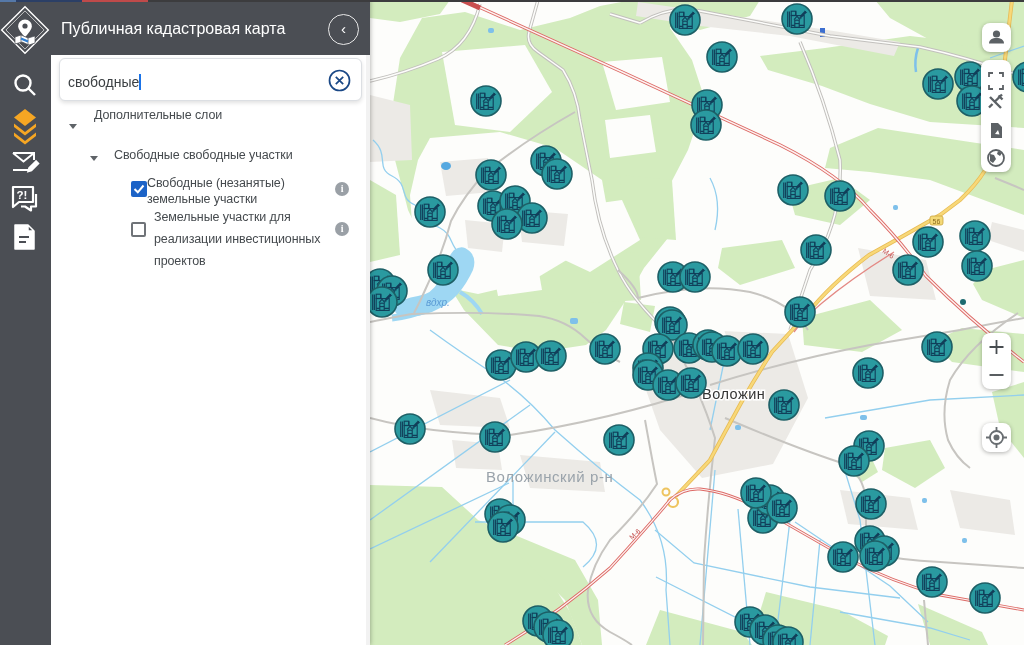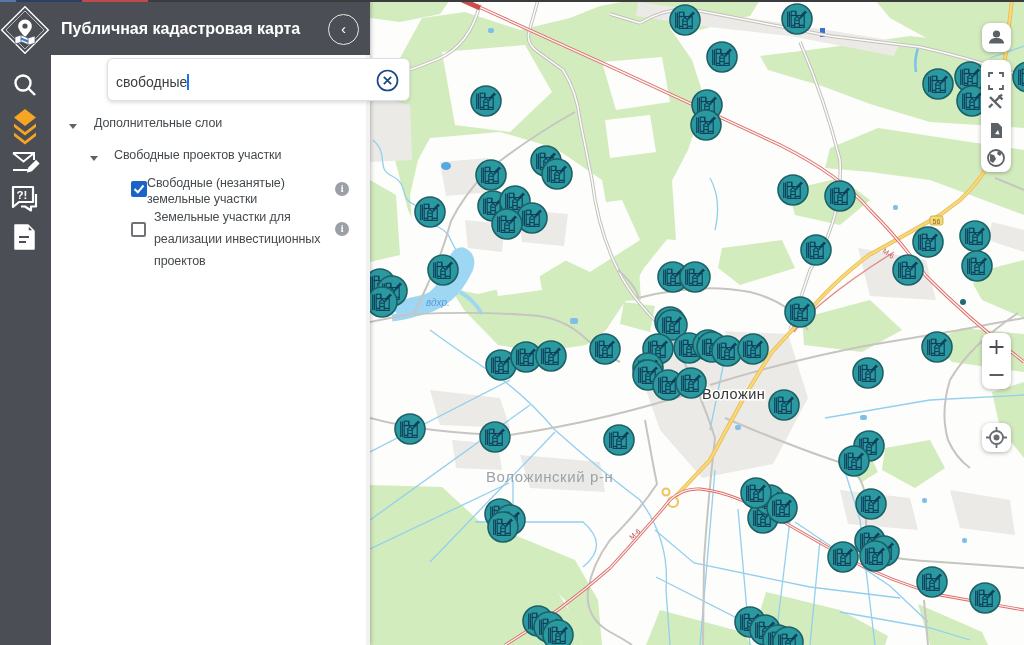--- a/index.html
+++ b/index.html
@@ -3,27 +3,27 @@
 <meta charset="utf-8">
 <style>
   html,body{margin:0;padding:0;width:1024px;height:645px;overflow:hidden;
     font-family:"Liberation Sans",sans-serif;}
   #app{position:relative;width:1024px;height:645px;background:#fff;}
   #map{position:absolute;left:370px;top:0;width:654px;height:645px;}
   #sidebar{position:absolute;left:0;top:0;width:51px;height:645px;background:#4b4e54;z-index:5;}
   #panel{position:absolute;left:51px;top:0;width:319px;height:645px;background:#fff;z-index:4;
     box-shadow:1px 0 4px rgba(0,0,0,.25);}
   #phead{position:absolute;left:0;top:0;width:319px;height:55px;background:#4b4e54;}
-  #ptitle{position:absolute;left:10px;top:20px;color:#fff;font-size:16px;font-weight:bold;letter-spacing:0;}
+  #ptitle{position:absolute;left:10px;top:20px;color:#fff;font-size:16px;font-weight:normal;letter-spacing:0;}
   #collapse{position:absolute;left:277px;top:14px;width:29px;height:29px;border:1.3px solid #e8e8e8;
     border-radius:50%;color:#fff;text-align:center;line-height:27px;font-size:15px;}
   #topstrip{position:absolute;left:0;top:0;width:1024px;height:2px;z-index:9;background:#3c3c3e;}
   .ts{position:absolute;top:0;height:2px;}
   #sbox{position:absolute;left:8px;top:58px;width:301px;height:41px;background:#fff;
-    border:1px solid #dcdfe3;border-radius:6px;box-shadow:0 2px 4px rgba(0,0,0,.12);margin-left:48px;}
+    border:1px solid #dcdfe3;border-radius:6px;box-shadow:0 2px 4px rgba(0,0,0,.12);}
   #stext{position:absolute;left:8px;top:15px;font-size:14px;color:#3c4043;}
   #cursor{display:inline-block;width:1.5px;height:16px;background:#1a73e8;vertical-align:-3px;}
   #clearbtn{position:absolute;right:10px;top:10px;}
   .tree{position:absolute;left:0;top:0;width:319px;font-size:12.5px;color:#454a4e;letter-spacing:-0.1px;}
   .caret{display:inline-block;width:0;height:0;border-left:4.5px solid transparent;
     border-right:4.5px solid transparent;border-top:5.5px solid #5f6368;vertical-align:2px;}
   .info{position:absolute;width:14px;height:14px;border-radius:50%;background:#9aa0a6;color:#fff;
     text-align:center;font-size:10px;font-weight:bold;line-height:14px;font-family:"Liberation Serif",serif;}
   .cb{position:absolute;width:11px;height:11px;border:2px solid #6f7378;border-radius:2px;background:#fff;}
   .cbc{position:absolute;width:16px;height:16px;border-radius:2px;background:#1c63c7;}
@@ -337,23 +337,23 @@
     <div id="stext">свободные<span id="cursor"></span></div>
     <div id="clearbtn">
       <svg width="23" height="23" viewBox="0 0 23 23">
         <circle cx="11.5" cy="11.5" r="10" fill="none" stroke="#1a4886" stroke-width="1.7"></circle>
         <path d="M 7.8,7.8 L 15.2,15.2 M 15.2,7.8 L 7.8,15.2" stroke="#1a4886" stroke-width="1.7"></path>
       </svg>
     </div>
   </div>
   <div class="tree">
     <div style="position:absolute;left:18px;top:120px"><span class="caret"></span></div>
-    <div style="position:absolute;left:43px;top:116px">Дополнительные слои</div>
+    <div style="position:absolute;left:43px;top:108px">Дополнительные слои</div>
     <div style="position:absolute;left:39px;top:152px"><span class="caret"></span></div>
-    <div style="position:absolute;left:63px;top:148px">Свободные проектов участки</div>
+    <div style="position:absolute;left:63px;top:148px">Свободные свободные участки</div>
     <div class="cbc" style="left:80px;top:181px">
       <svg width="16" height="16" viewBox="0 0 16 16">
             <path d="M 3.5,8 L 6.8,11.3 L 12.5,4.5" stroke="#fff" stroke-width="2" fill="none"></path>
           </svg>
     </div>
     <div style="position:absolute;left:96px;top:176px;line-height:15.5px">Свободные (незанятые)<br>земельные участки</div>
     <div class="info" style="left:284px;top:182px">i</div>
     <div class="cb" style="left:80px;top:222px"></div>
     <div style="position:absolute;left:103px;top:206px;line-height:22px">Земельные участки для<br>реализации инвестиционных<br>проектов</div>
     <div class="info" style="left:284px;top:222px">i</div>

